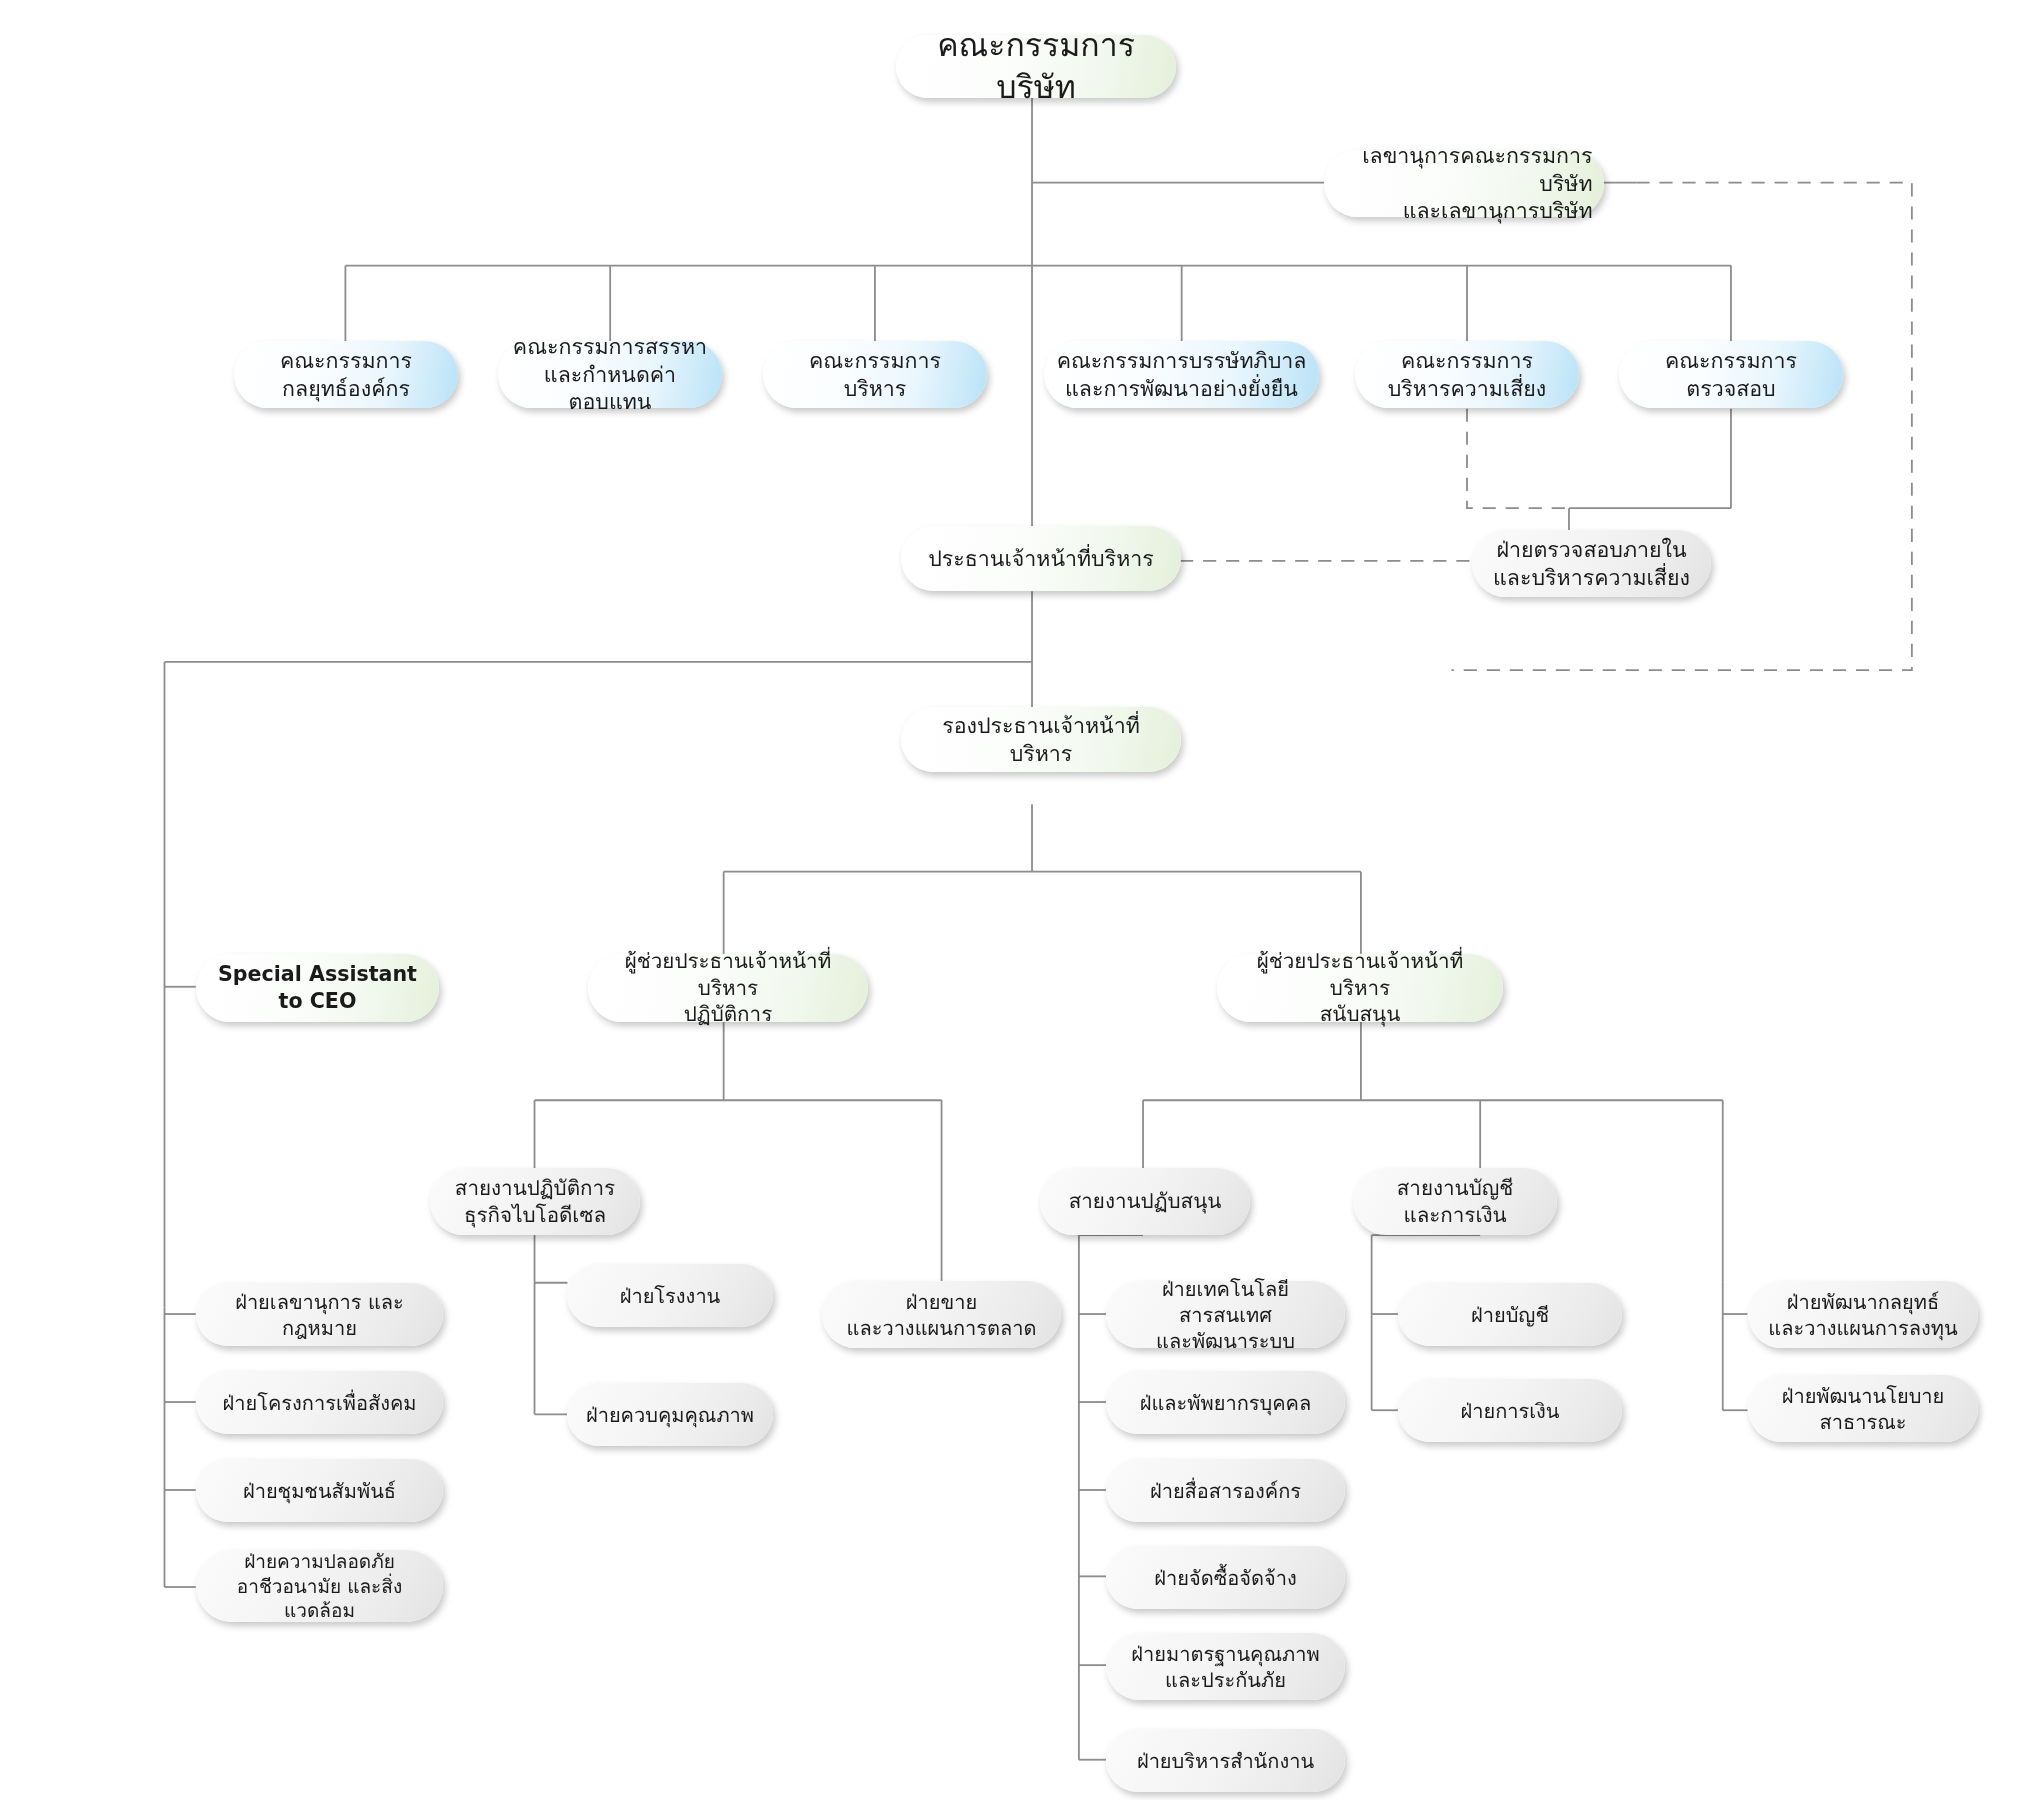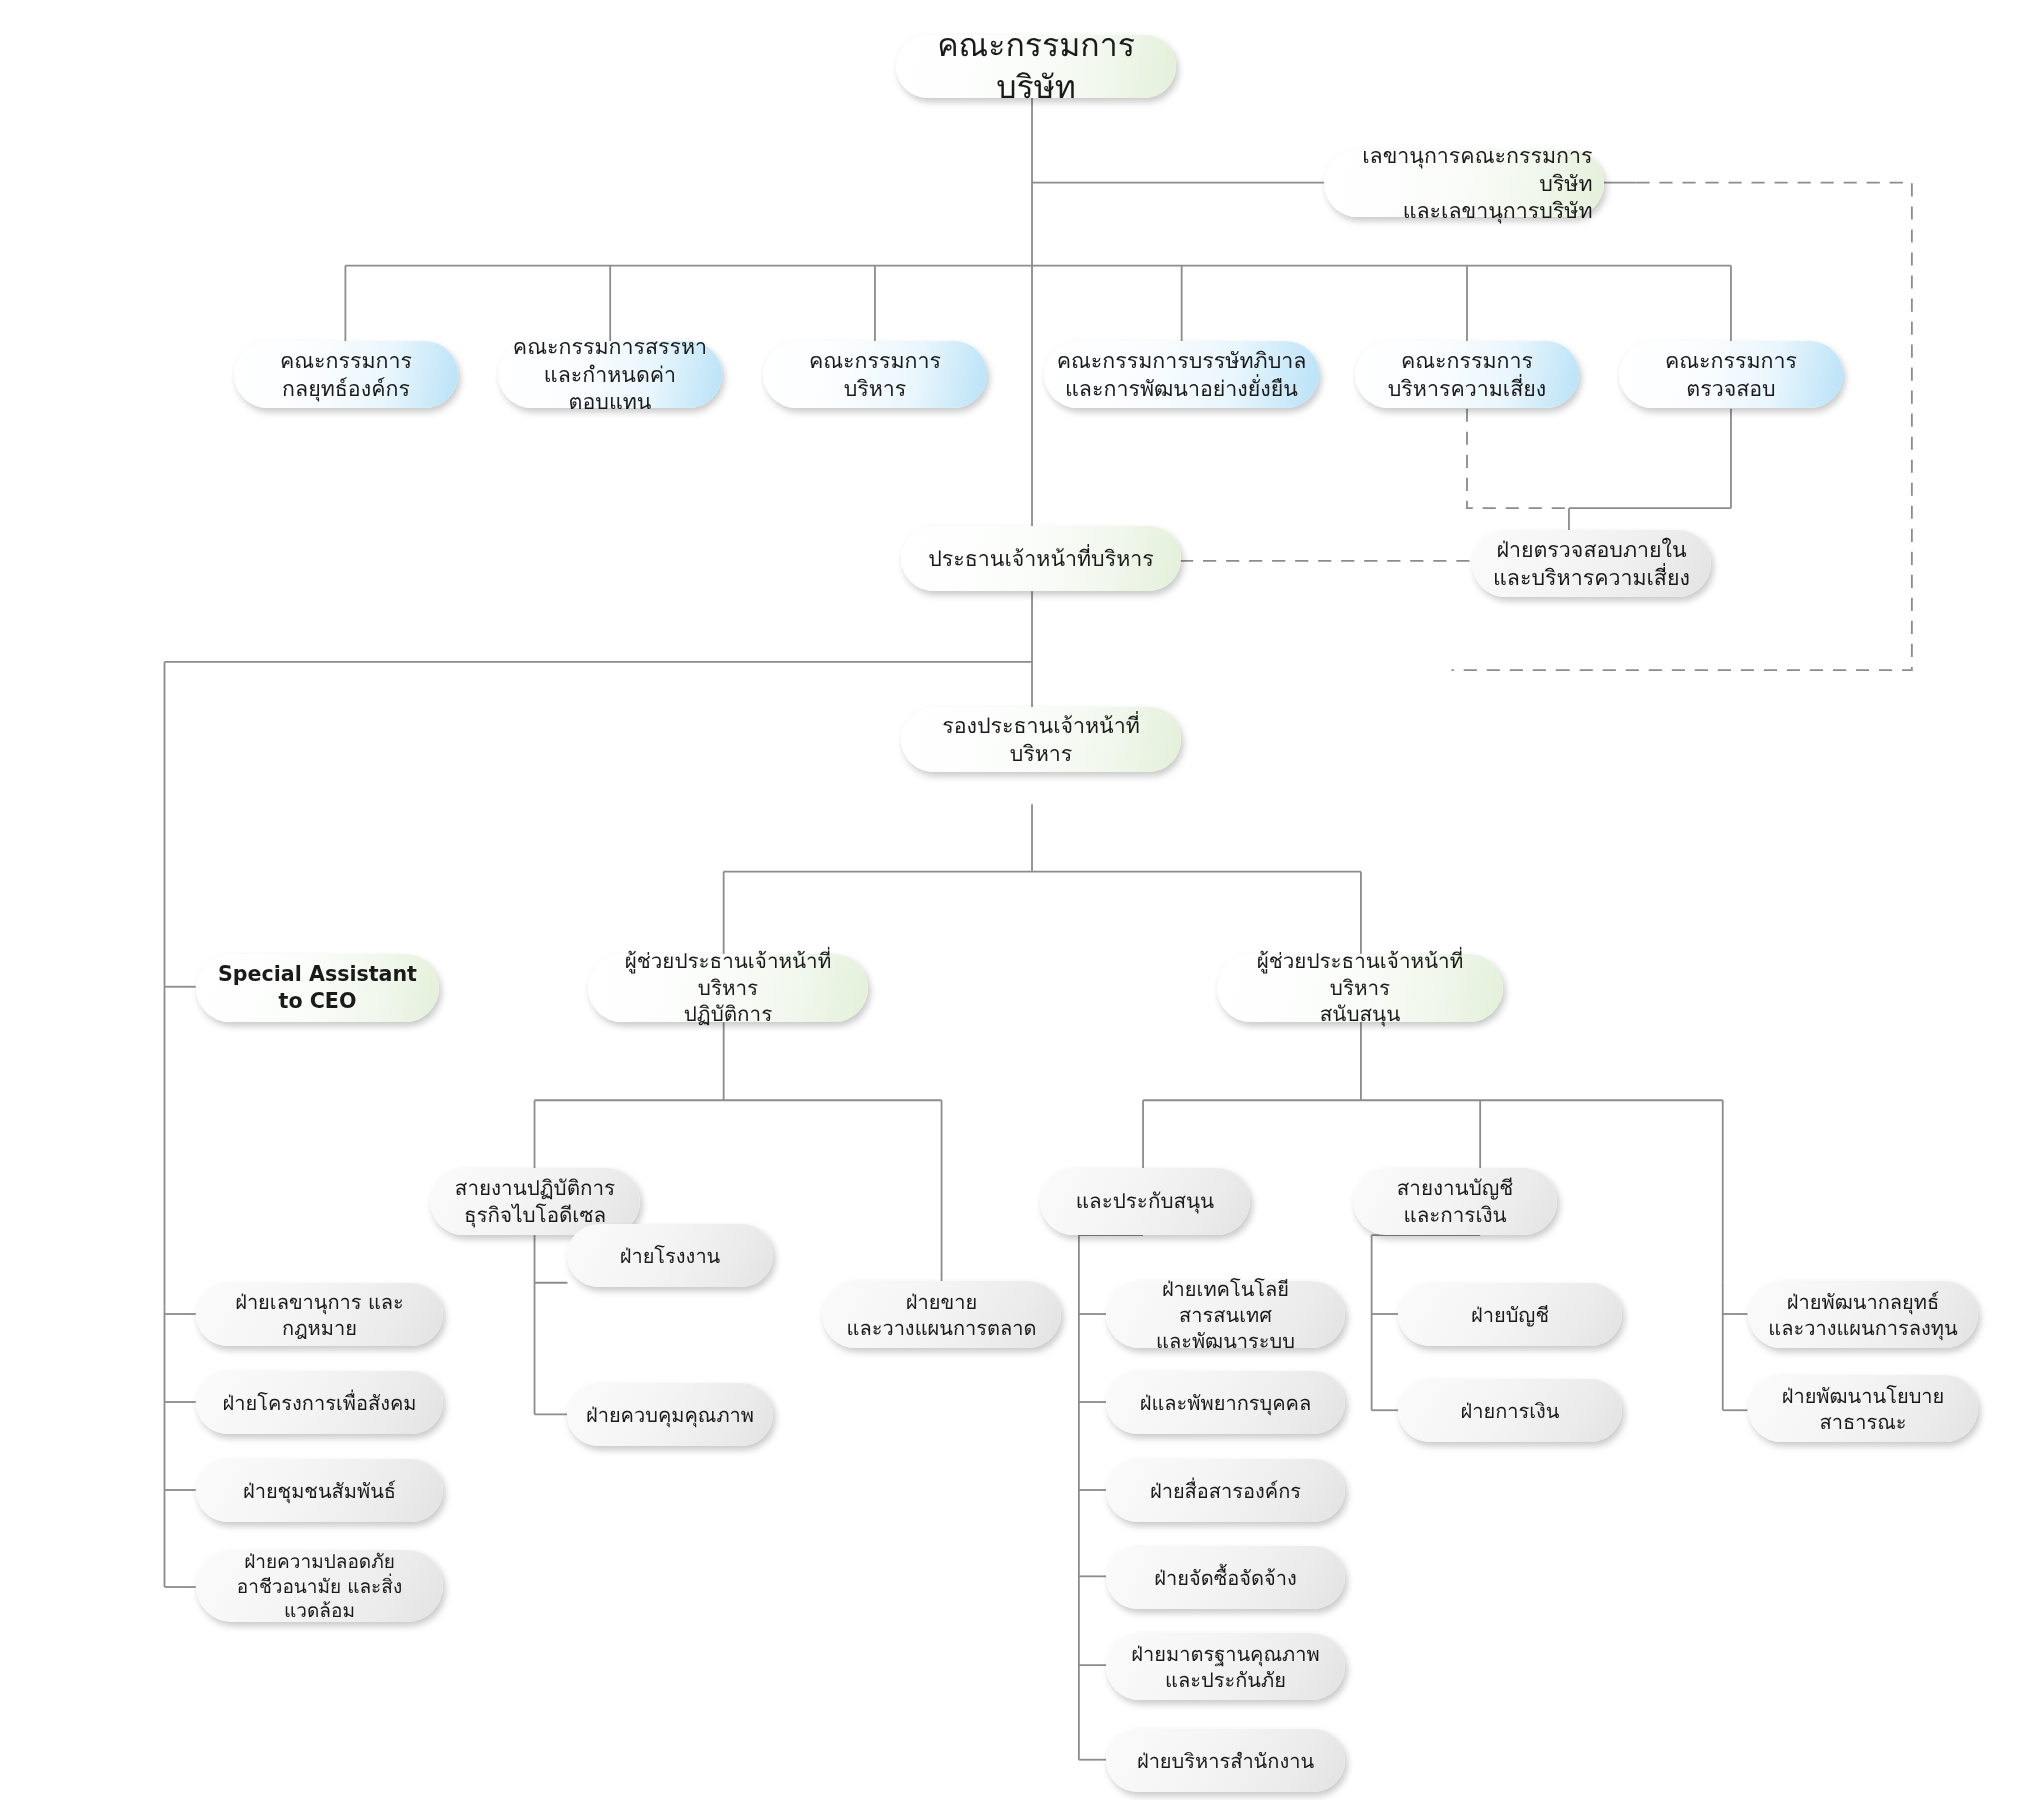--- a/index.html
+++ b/index.html
@@ -149,31 +149,31 @@
 
   <div class="node g-green f25 lat" style="left:196px;top:954px;width:243px;height:68px;">Special Assistant
 to CEO</div>
   <div class="node g-green f25" style="left:588px;top:954px;width:280px;height:68px;">ผู้ช่วยประธานเจ้าหน้าที่บริหาร
 ปฏิบัติการ</div>
   <div class="node g-green f25" style="left:1217px;top:954px;width:286px;height:68px;">ผู้ช่วยประธานเจ้าหน้าที่บริหาร
 สนับสนุน</div>
 
   <div class="node g-grey f25" style="left:430px;top:1168px;width:210px;height:67px;">สายงานปฏิบัติการ
 ธุรกิจไบโอดีเซล</div>
-  <div class="node g-grey f25" style="left:1040px;top:1168px;width:210px;height:67px;">และประกับสนุน</div>
+  <div class="node g-grey f25" style="left:1040px;top:1168px;width:210px;height:67px;">สายงานปฏับสนุน</div>
   <div class="node g-grey f25" style="left:1353px;top:1168px;width:204px;height:67px;">สายงานบัญชี
 และการเงิน</div>
 
   <div class="node g-grey f24" style="left:196px;top:1283px;width:247px;height:63px;">ฝ่ายเลขานุการ และ กฎหมาย</div>
   <div class="node g-grey f24" style="left:196px;top:1371px;width:247px;height:63px;">ฝ่ายโครงการเพื่อสังคม</div>
   <div class="node g-grey f23" style="left:196px;top:1550px;width:247px;height:72px;">ฝ่ายความปลอดภัย
 อาชีวอนามัย และสิ่งแวดล้อม</div>
   <div class="node g-grey f24" style="left:196px;top:1459px;width:247px;height:63px;">ฝ่ายชุมชนสัมพันธ์</div>
 
-  <div class="node g-grey f24" style="left:567px;top:1224px;width:206px;height:63px;">ฝ่ายโรงงาน</div>
+  <div class="node g-grey f24" style="left:567px;top:1264px;width:206px;height:63px;">ฝ่ายโรงงาน</div>
   <div class="node g-grey f24" style="left:567px;top:1383px;width:206px;height:63px;">ฝ่ายควบคุมคุณภาพ</div>
 
   <div class="node g-grey f24" style="left:822px;top:1281px;width:239px;height:67px;">ฝ่ายขาย
 และวางแผนการตลาด</div>
 
   <div class="node g-grey f24" style="left:1106px;top:1281px;width:239px;height:67px;">ฝ่ายเทคโนโลยีสารสนเทศ
 และพัฒนาระบบ</div>
   <div class="node g-grey f24" style="left:1106px;top:1371px;width:239px;height:63px;">ฝ่และพัพยากรบุคคล</div>
   <div class="node g-grey f24" style="left:1106px;top:1459px;width:239px;height:63px;">ฝ่ายสื่อสารองค์กร</div>
   <div class="node g-grey f24" style="left:1106px;top:1546px;width:239px;height:63px;">ฝ่ายจัดซื้อจัดจ้าง</div>

